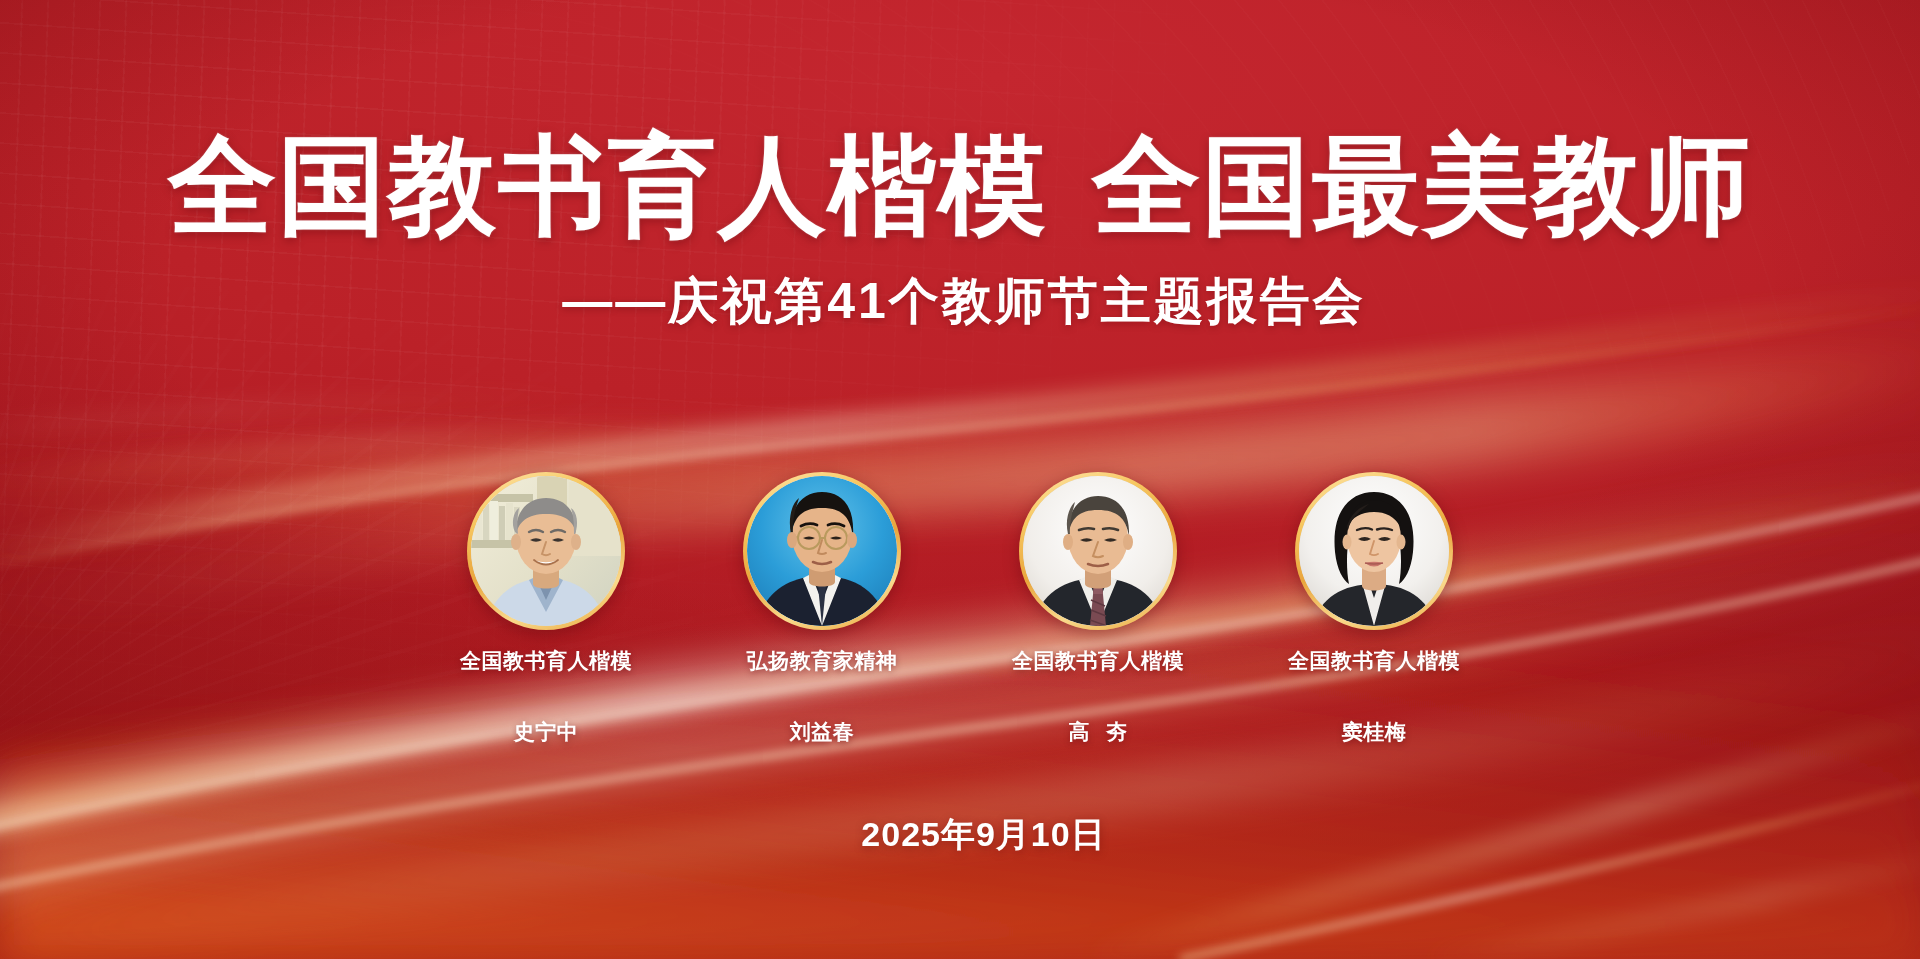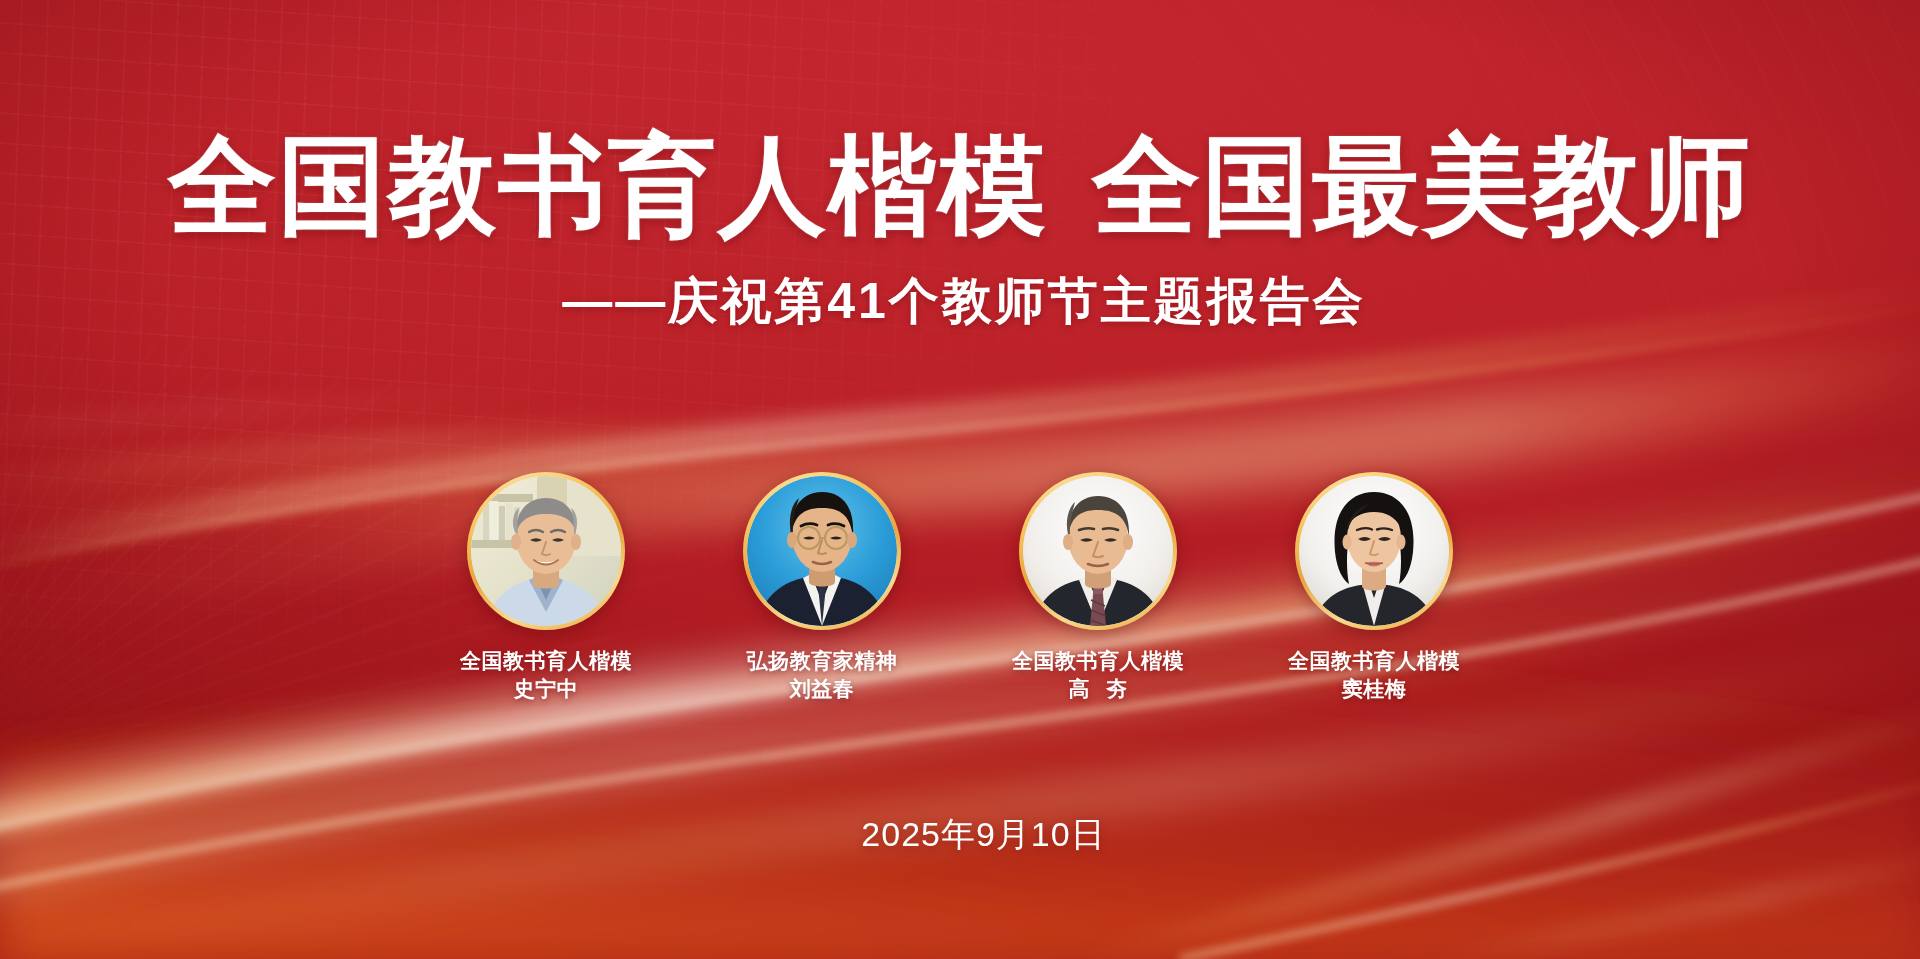--- a/index.html
+++ b/index.html
@@ -132,29 +132,29 @@
     margin-top:17px;
     text-align:center;
     color:#ffffff;
     font-weight:700;
     font-size:21px;
     line-height:1.32;
     letter-spacing:.5px;
     white-space:nowrap;
     text-shadow:0 2px 6px rgba(90,6,10,.45);
   }
-  .caption .nm{display:block;}
+  .caption .nm{display:block;margin-top:43px;}
   .caption .nm .sp{display:inline-block;width:16px;}
 
   
   .date{
     position:absolute;left:0;right:0;top:812px;
     text-align:center;
     color:#ffffff;
-    font-weight:400;
+    font-weight:700;
     font-size:34px;
     letter-spacing:1px;
     z-index:6;
     text-shadow:0 2px 8px rgba(95,10,5,.42);
     padding-left:47px;
   }
 </style>
 </head>
 <body>
 

